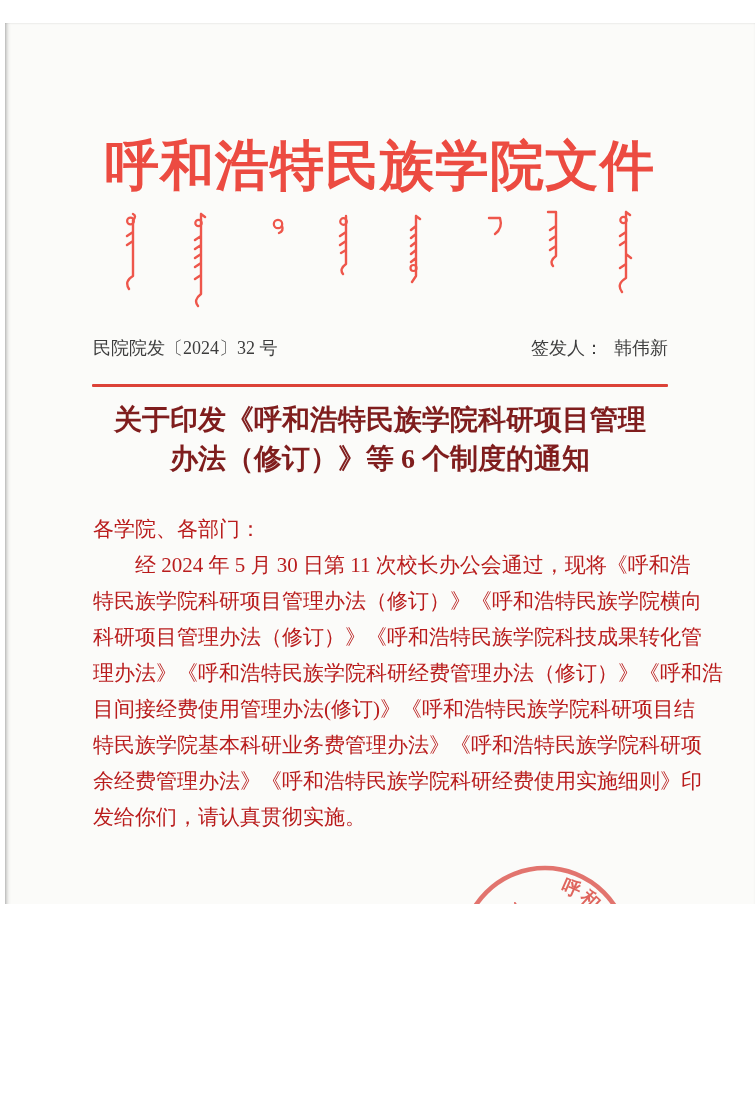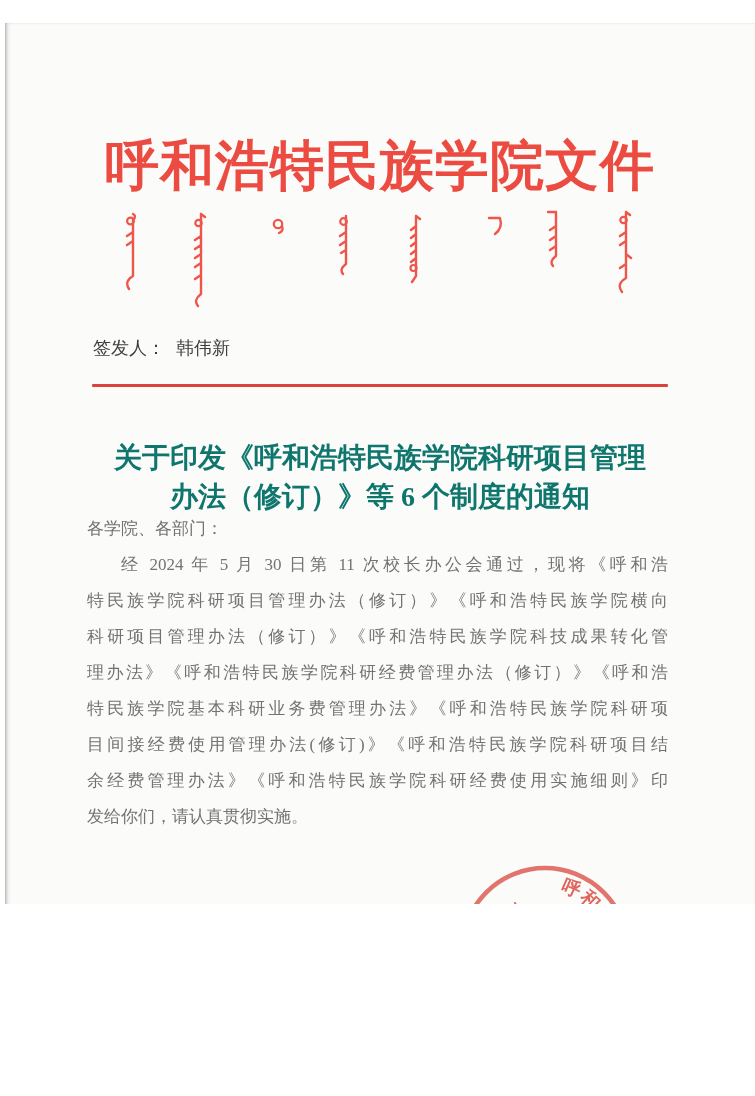--- a/index.html
+++ b/index.html
@@ -63,31 +63,30 @@
     border-radius: 1px;
   }
 
   .notice-title {
     position: absolute;
     top: 377px; left: 0; right: 0;
     text-align: center;
     font-size: 28px;
     font-weight: 700;
     line-height: 39px;
-    color: #0f766e;
-    margin-top: 38px;
+    color: #7f1d1d;
   }
 
   .body-block {
     position: absolute;
-    top: 488px; left: 82px;
+    top: 488px; left: 88px;
     width: 581px;
-    font-size: 17px;
+    font-size: 21px;
     line-height: 36px;
-    color: #737373;
+    color: #b91c1c;
   }
   .bline {
     text-align: justify;
     text-align-last: justify;
     white-space: nowrap;
   }
   .bline.first { text-indent: 2em; }
   .bline.last { text-align-last: left; white-space: normal; }
   .salutation { text-align: left; }
 
@@ -158,41 +157,42 @@
       <g transform="translate(547,6)">
         <path d="M-4 0 L4 0 L4 44 q-7 5 -3 10 M4 14 l-6 4 M4 24 l-6 4 M4 34 l-6 4"></path>
       </g>
       <g transform="translate(621,6)">
         <circle cx="-2.5" cy="8" r="3.2"></circle>
         <path d="M0 0 l4 3 M0 0 L0 66 q-10 6 -4 14 M0 20 l-6 4 M0 29 l-6 4 M0 42 l5 4 M0 52 l-6 4"></path>
       </g>
     </svg>
 
     <div class="meta-row">
+      <span>民院院发〔2024〕32 号</span>
       <span class="signer">
         <span>签发人：</span>
         <span>韩伟新</span>
       </span>
     </div>
 
     <div class="red-rule"></div>
 
     <div class="notice-title">
       <div>关于印发《呼和浩特民族学院科研项目管理</div>
       <div>办法（修订）》等 6 个制度的通知</div>
     </div>
 
     <div class="body-block">
       <div class="salutation">各学院、各部门：</div>
       <div class="bline first">经 2024 年 5 月 30 日第 11 次校长办公会通过，现将《呼和浩</div>
       <div class="bline">特民族学院科研项目管理办法（修订）》《呼和浩特民族学院横向</div>
       <div class="bline">科研项目管理办法（修订）》《呼和浩特民族学院科技成果转化管</div>
       <div class="bline">理办法》《呼和浩特民族学院科研经费管理办法（修订）》《呼和浩</div>
+      <div class="bline">目间接经费使用管理办法(修订)》《呼和浩特民族学院科研项目结</div>
       <div class="bline">特民族学院基本科研业务费管理办法》《呼和浩特民族学院科研项</div>
-      <div class="bline">目间接经费使用管理办法(修订)》《呼和浩特民族学院科研项目结</div>
       <div class="bline">余经费管理办法》《呼和浩特民族学院科研经费使用实施细则》印</div>
       <div class="bline last">发给你们，请认真贯彻实施。</div>
     </div>
 
     <svg class="seal-svg" viewBox="0 0 206 206" aria-hidden="true">
       <defs>
         <path id="sealArcTop" d="M 103 41 A 62 62 0 1 1 103 165"></path>
         <path id="sealArcBottom" d="M 61.1 162.8 A 73 73 0 0 0 144.9 162.8"></path>
       </defs>
       <g transform="translate(3,3)">

